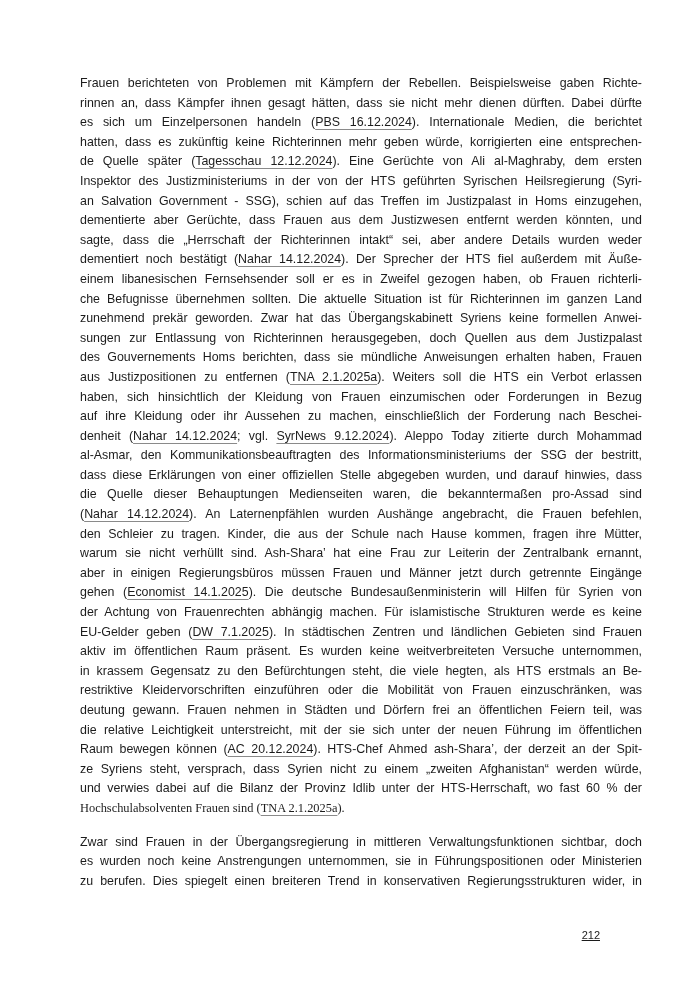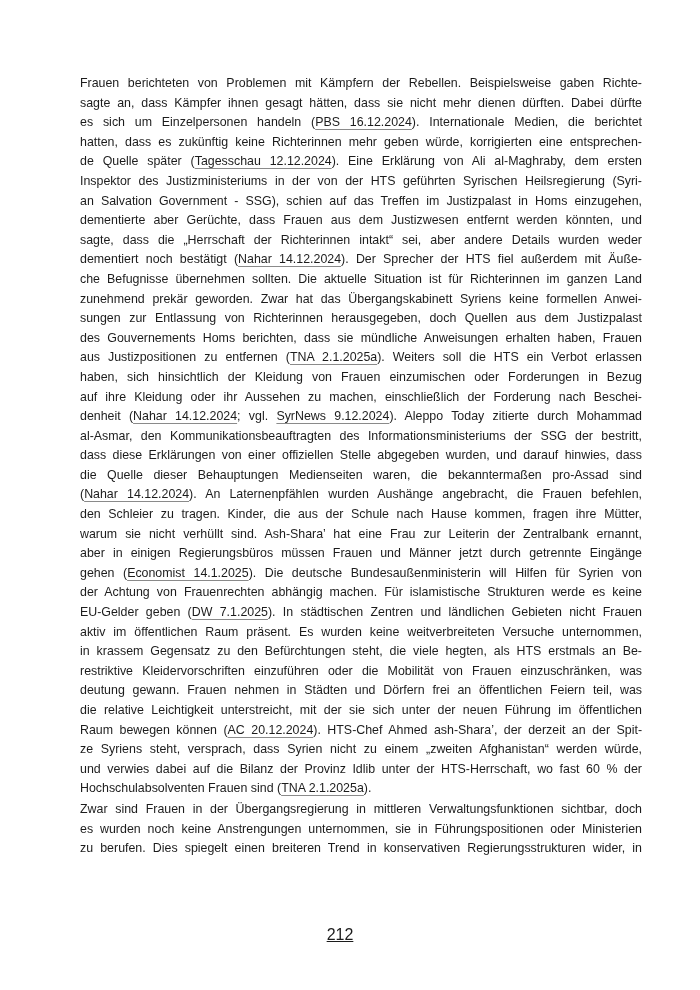--- a/index.html
+++ b/index.html
@@ -21,86 +21,88 @@
     background: #ffffff;
     padding-left: 33px;
   }
   .text-block {
     position: absolute;
     left: 80px;
     top: 74px;
     width: 562px;
   }
   .paragraph { margin: 0; }
-  .paragraph + .paragraph { margin-top: 1px; }
+  .paragraph + .paragraph { margin-top: 14px; }
   .line {
     font-size: 12.4px;
     line-height: 19.6px;
     height: 19.6px;
     overflow: hidden;
     text-align: justify;
     text-align-last: justify;
     text-justify: inter-word;
     white-space: normal;
   }
   .line.no-fill {
     text-align-last: left;
+    font-family: Liberation Serif, serif;
   }
   .ref {
     text-decoration: underline;
     text-decoration-color: #8a8a8a;
     text-decoration-thickness: 1px;
     text-underline-offset: 2.5px;
     margin-top: 7px;
   }
   .page-number {
     position: absolute;
     left: 80px;
     top: 927px;
     width: 520px;
-    text-align: center;
-    font-size: 16px;
+    text-align: right;
+    font-size: 11px;
     line-height: 16px;
     text-decoration: underline;
   }
 </style>
 </head>
 <body>
 
 <div class="page">
   <div class="text-block">
       <div class="paragraph">
         <div class="line"><span>Frauen berichteten von Problemen mit Kämpfern der Rebellen. Beispielsweise gaben Richte-</span></div>
-        <div class="line"><span>sagte an, dass Kämpfer ihnen gesagt hätten, dass sie nicht mehr dienen dürften. Dabei dürfte</span></div>
+        <div class="line"><span>rinnen an, dass Kämpfer ihnen gesagt hätten, dass sie nicht mehr dienen dürften. Dabei dürfte</span></div>
         <div class="line"><span>es sich um Einzelpersonen handeln (</span><span class="ref">PBS 16.12.2024</span><span>). Internationale Medien, die berichtet</span></div>
         <div class="line"><span>hatten, dass es zukünftig keine Richterinnen mehr geben würde, korrigierten eine entsprechen-</span></div>
-        <div class="line"><span>de Quelle später (</span><span class="ref">Tagesschau 12.12.2024</span><span>). Eine Erklärung von Ali al-Maghraby, dem ersten</span></div>
+        <div class="line"><span>de Quelle später (</span><span class="ref">Tagesschau 12.12.2024</span><span>). Eine Gerüchte von Ali al-Maghraby, dem ersten</span></div>
         <div class="line"><span>Inspektor des Justizministeriums in der von der HTS geführten Syrischen Heilsregierung (Syri-</span></div>
         <div class="line"><span>an Salvation Government - SSG), schien auf das Treffen im Justizpalast in Homs einzugehen,</span></div>
         <div class="line"><span>dementierte aber Gerüchte, dass Frauen aus dem Justizwesen entfernt werden könnten, und</span></div>
         <div class="line"><span>sagte, dass die „Herrschaft der Richterinnen intakt“ sei, aber andere Details wurden weder</span></div>
         <div class="line"><span>dementiert noch bestätigt (</span><span class="ref">Nahar 14.12.2024</span><span>). Der Sprecher der HTS fiel außerdem mit Äuße-</span></div>
+        <div class="line"><span>einem libanesischen Fernsehsender soll er es in Zweifel gezogen haben, ob Frauen richterli-</span></div>
         <div class="line"><span>che Befugnisse übernehmen sollten. Die aktuelle Situation ist für Richterinnen im ganzen Land</span></div>
         <div class="line"><span>zunehmend prekär geworden. Zwar hat das Übergangskabinett Syriens keine formellen Anwei-</span></div>
         <div class="line"><span>sungen zur Entlassung von Richterinnen herausgegeben, doch Quellen aus dem Justizpalast</span></div>
         <div class="line"><span>des Gouvernements Homs berichten, dass sie mündliche Anweisungen erhalten haben, Frauen</span></div>
         <div class="line"><span>aus Justizpositionen zu entfernen (</span><span class="ref">TNA 2.1.2025a</span><span>). Weiters soll die HTS ein Verbot erlassen</span></div>
         <div class="line"><span>haben, sich hinsichtlich der Kleidung von Frauen einzumischen oder Forderungen in Bezug</span></div>
         <div class="line"><span>auf ihre Kleidung oder ihr Aussehen zu machen, einschließlich der Forderung nach Beschei-</span></div>
         <div class="line"><span>denheit (</span><span class="ref">Nahar 14.12.2024</span><span>; vgl. </span><span class="ref">SyrNews 9.12.2024</span><span>). Aleppo Today zitierte durch Mohammad</span></div>
         <div class="line"><span>al-Asmar, den Kommunikationsbeauftragten des Informationsministeriums der SSG der bestritt,</span></div>
         <div class="line"><span>dass diese Erklärungen von einer offiziellen Stelle abgegeben wurden, und darauf hinwies, dass</span></div>
         <div class="line"><span>die Quelle dieser Behauptungen Medienseiten waren, die bekanntermaßen pro-Assad sind</span></div>
         <div class="line"><span>(</span><span class="ref">Nahar 14.12.2024</span><span>). An Laternenpfählen wurden Aushänge angebracht, die Frauen befehlen,</span></div>
         <div class="line"><span>den Schleier zu tragen. Kinder, die aus der Schule nach Hause kommen, fragen ihre Mütter,</span></div>
         <div class="line"><span>warum sie nicht verhüllt sind. Ash-Shara’ hat eine Frau zur Leiterin der Zentralbank ernannt,</span></div>
         <div class="line"><span>aber in einigen Regierungsbüros müssen Frauen und Männer jetzt durch getrennte Eingänge</span></div>
         <div class="line"><span>gehen (</span><span class="ref">Economist 14.1.2025</span><span>). Die deutsche Bundesaußenministerin will Hilfen für Syrien von</span></div>
         <div class="line"><span>der Achtung von Frauenrechten abhängig machen. Für islamistische Strukturen werde es keine</span></div>
-        <div class="line"><span>EU-Gelder geben (</span><span class="ref">DW 7.1.2025</span><span>). In städtischen Zentren und ländlichen Gebieten nicht Frauen</span></div>
+        <div class="line"><span>EU-Gelder geben (</span><span class="ref">DW 7.1.2025</span><span>). In städtischen Zentren und ländlichen Gebieten sind Frauen</span></div>
         <div class="line"><span>aktiv im öffentlichen Raum präsent. Es wurden keine weitverbreiteten Versuche unternommen,</span></div>
         <div class="line"><span>in krassem Gegensatz zu den Befürchtungen steht, die viele hegten, als HTS erstmals an Be-</span></div>
         <div class="line"><span>restriktive Kleidervorschriften einzuführen oder die Mobilität von Frauen einzuschränken, was</span></div>
         <div class="line"><span>deutung gewann. Frauen nehmen in Städten und Dörfern frei an öffentlichen Feiern teil, was</span></div>
         <div class="line"><span>die relative Leichtigkeit unterstreicht, mit der sie sich unter der neuen Führung im öffentlichen</span></div>
         <div class="line"><span>Raum bewegen können (</span><span class="ref">AC 20.12.2024</span><span>). HTS-Chef Ahmed ash-Shara’, der derzeit an der Spit-</span></div>
         <div class="line"><span>ze Syriens steht, versprach, dass Syrien nicht zu einem „zweiten Afghanistan“ werden würde,</span></div>
         <div class="line"><span>und verwies dabei auf die Bilanz der Provinz Idlib unter der HTS-Herrschaft, wo fast 60 % der</span></div>
         <div class="line no-fill"><span>Hochschulabsolventen Frauen sind (</span><span class="ref">TNA 2.1.2025a</span><span>).</span></div>
       </div>

